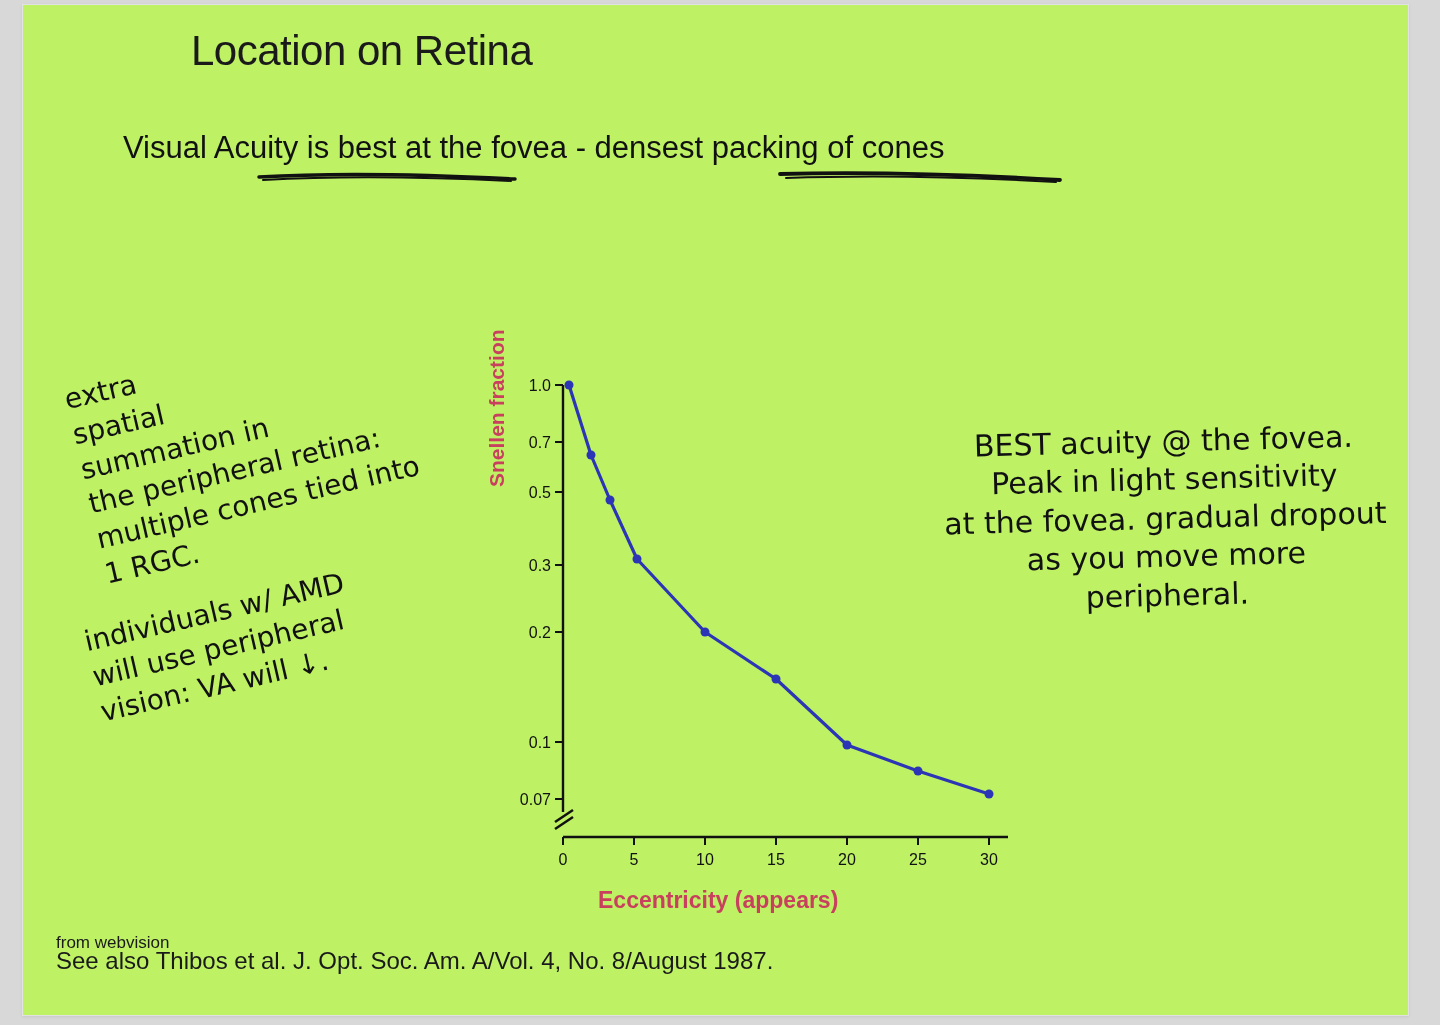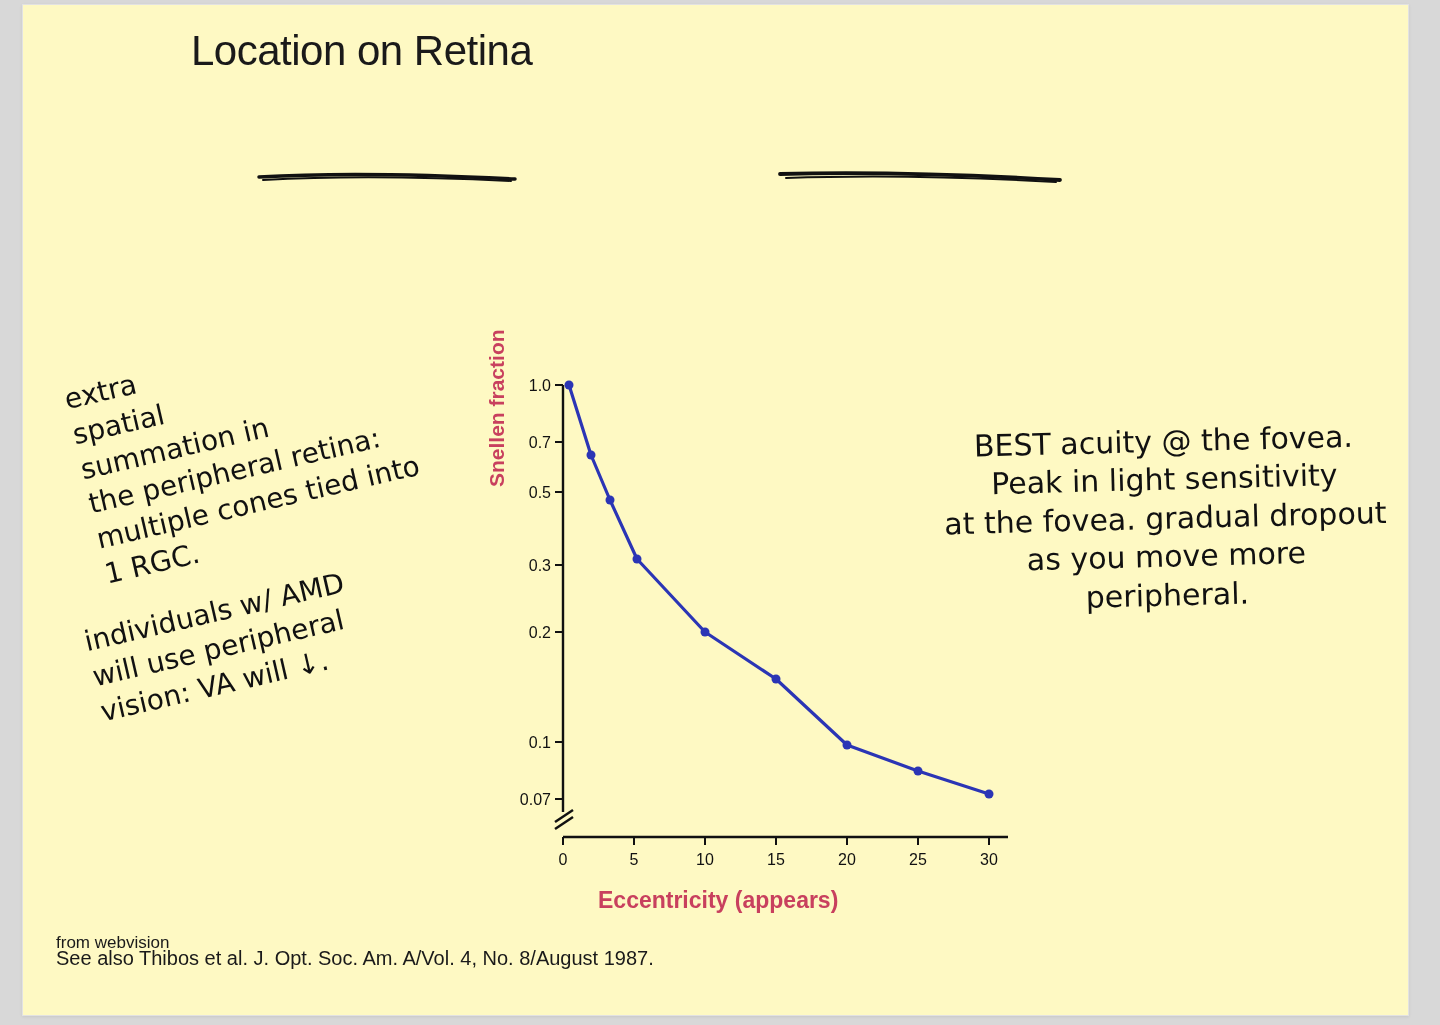--- a/index.html
+++ b/index.html
@@ -12,21 +12,21 @@
     height: 1025px;
     font-family: "Liberation Sans", sans-serif;
     overflow: hidden;
   }
   #slide {
     position: absolute;
     left: 22px;
     top: 4px;
     width: 1385px;
     height: 1010px;
-    background: #fef9c3;
+    background: #bef264;
     border: 1px solid #e2e2e2;
     box-shadow: 0 1px 3px rgba(0,0,0,0.08);
     overflow: hidden;
   }
   .slide-title {
     position: absolute;
     left: 168px;
     top: 22px;
     font-size: 42px;
     color: #1a1a1a;
@@ -132,31 +132,32 @@
     position: absolute;
     left: 33px;
     top: 928px;
     font-size: 17px;
     color: #1a1a1a;
   }
   .credit-2 {
     position: absolute;
     left: 33px;
     top: 942px;
-    font-size: 20px;
+    font-size: 24px;
     color: #1a1a1a;
   }
 </style>
 </head>
 <body>
 
 <div id="slide">
 
   <div class="slide-title">Location on Retina</div>
 
+  <div class="body-line-1">Visual Acuity is best at the fovea - densest packing of cones</div>
 
   <svg class="underline-a" viewBox="0 0 262 12">
     <path d="M2 6 C70 2, 160 3, 258 8" stroke="#111" stroke-width="3.5" fill="none" stroke-linecap="round"></path>
     <path d="M6 9 C80 5, 170 6, 254 10" stroke="#111" stroke-width="2" fill="none" stroke-linecap="round"></path>
   </svg>
   <svg class="underline-b" viewBox="0 0 285 14">
     <path d="M2 5 C80 3, 180 5, 282 11" stroke="#111" stroke-width="3.8" fill="none" stroke-linecap="round"></path>
     <path d="M8 9 C90 6, 190 8, 278 13" stroke="#111" stroke-width="2" fill="none" stroke-linecap="round"></path>
   </svg>
 

